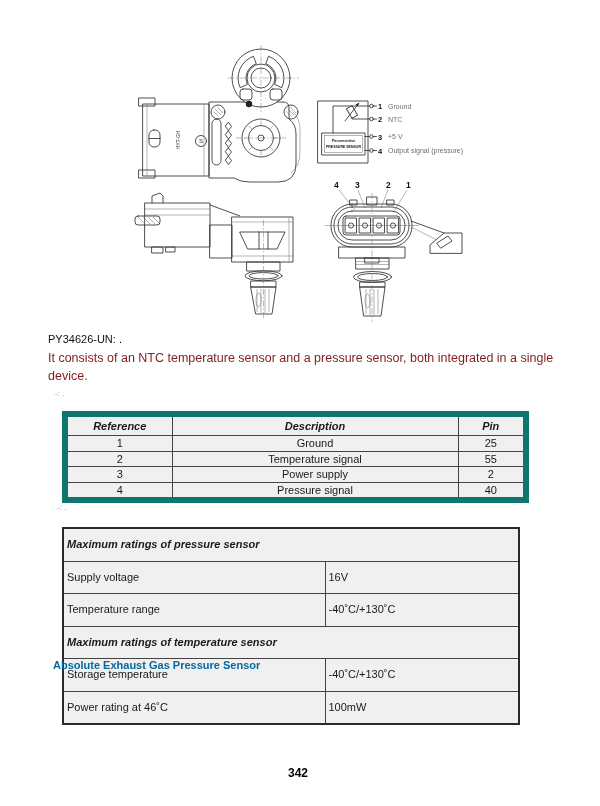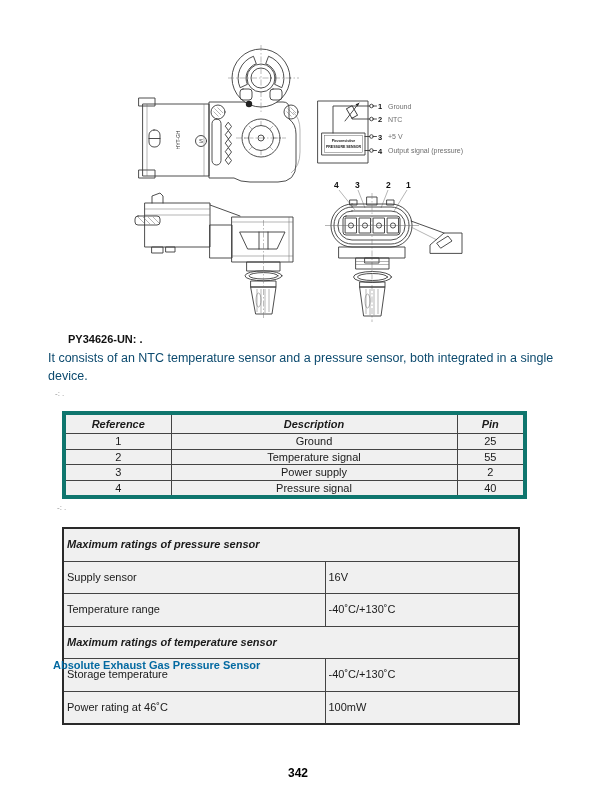--- a/index.html
+++ b/index.html
@@ -14,31 +14,31 @@
   .fdark{fill:#222;stroke:none;}
   text{font-family:"Liberation Sans",sans-serif;}
   .num{font-weight:bold;fill:#111;font-size:7.5px;}
   .lbl{fill:#6e6e6e;font-size:7px;}
   .fnum{font-weight:bold;fill:#111;font-size:8.5px;}
   .tiny{font-size:3.5px;font-weight:bold;fill:#111;text-anchor:middle;}
   .mark{font-size:5px;fill:#333;text-anchor:middle;}
   .smark{font-size:6px;fill:#333;text-anchor:middle;}
 
   
-  .figure-caption{position:absolute;left:68px;top:333px;font-size:11px;color:#111;font-weight:bold;}
-  .intro{position:absolute;left:48px;top:350px;width:512px;font-size:12.5px;line-height:17.5px;color:#0c4a6e;}
+  .figure-caption{position:absolute;left:48px;top:333px;font-size:11px;color:#111;}
+  .intro{position:absolute;left:48px;top:350px;width:512px;font-size:12.5px;line-height:17.5px;color:#7f1d1d;}
   .marker{position:absolute;font-size:8px;color:#8d8d8d;}
   #marker-1{left:55px;top:389px;}
   #marker-2{left:57px;top:503px;}
   .section-heading{position:absolute;left:53px;top:659px;font-size:11px;font-weight:bold;color:#0369a1;}
   .page-number{position:absolute;left:0;top:766px;width:596px;text-align:center;font-size:12px;font-weight:bold;color:#000;}
 
   
   table{border-collapse:collapse;table-layout:fixed;}
-  #pin-table{position:absolute;left:62px;top:411px;width:461px;font-size:11px;border:4px solid #0f766e;}
+  #pin-table{position:absolute;left:62px;top:411px;width:461px;font-size:11px;border:6px solid #0f766e;}
   #pin-table th,#pin-table td{border:1px solid #444;background:#f0f0f0;text-align:center;padding:1px 2px;line-height:12.5px;overflow:hidden;white-space:nowrap;}
   #pin-table th{font-style:italic;font-weight:bold;padding:2.5px 2px;line-height:13px;}
   #ratings-table{position:absolute;left:62px;top:527px;width:456px;font-size:11px;border:2px solid #2a2a2a;}
   #ratings-table td{border:1px solid #444;background:#f0f0f0;text-align:left;padding:9px 3px;line-height:13.5px;overflow:hidden;white-space:nowrap;}
   #ratings-table td.sec{font-weight:bold;font-style:italic;}
 </style>
 </head>
 <body>
 
 <div class="page">
@@ -276,21 +276,21 @@
   <table id="ratings-table">
     <colgroup>
         <col style="width:262px">
         <col style="width:194px">
       </colgroup>
     <tbody>
       <tr>
         <td class="sec" colspan="2">Maximum ratings of pressure sensor</td>
       </tr>
       <tr>
-        <td>Supply sensor</td>
+        <td>Supply voltage</td>
         <td>16V</td>
       </tr>
       <tr>
         <td>Temperature range</td>
         <td>-40˚C/+130˚C</td>
       </tr>
       <tr>
         <td class="sec" colspan="2">Maximum ratings of temperature sensor</td>
       </tr>
       <tr>

